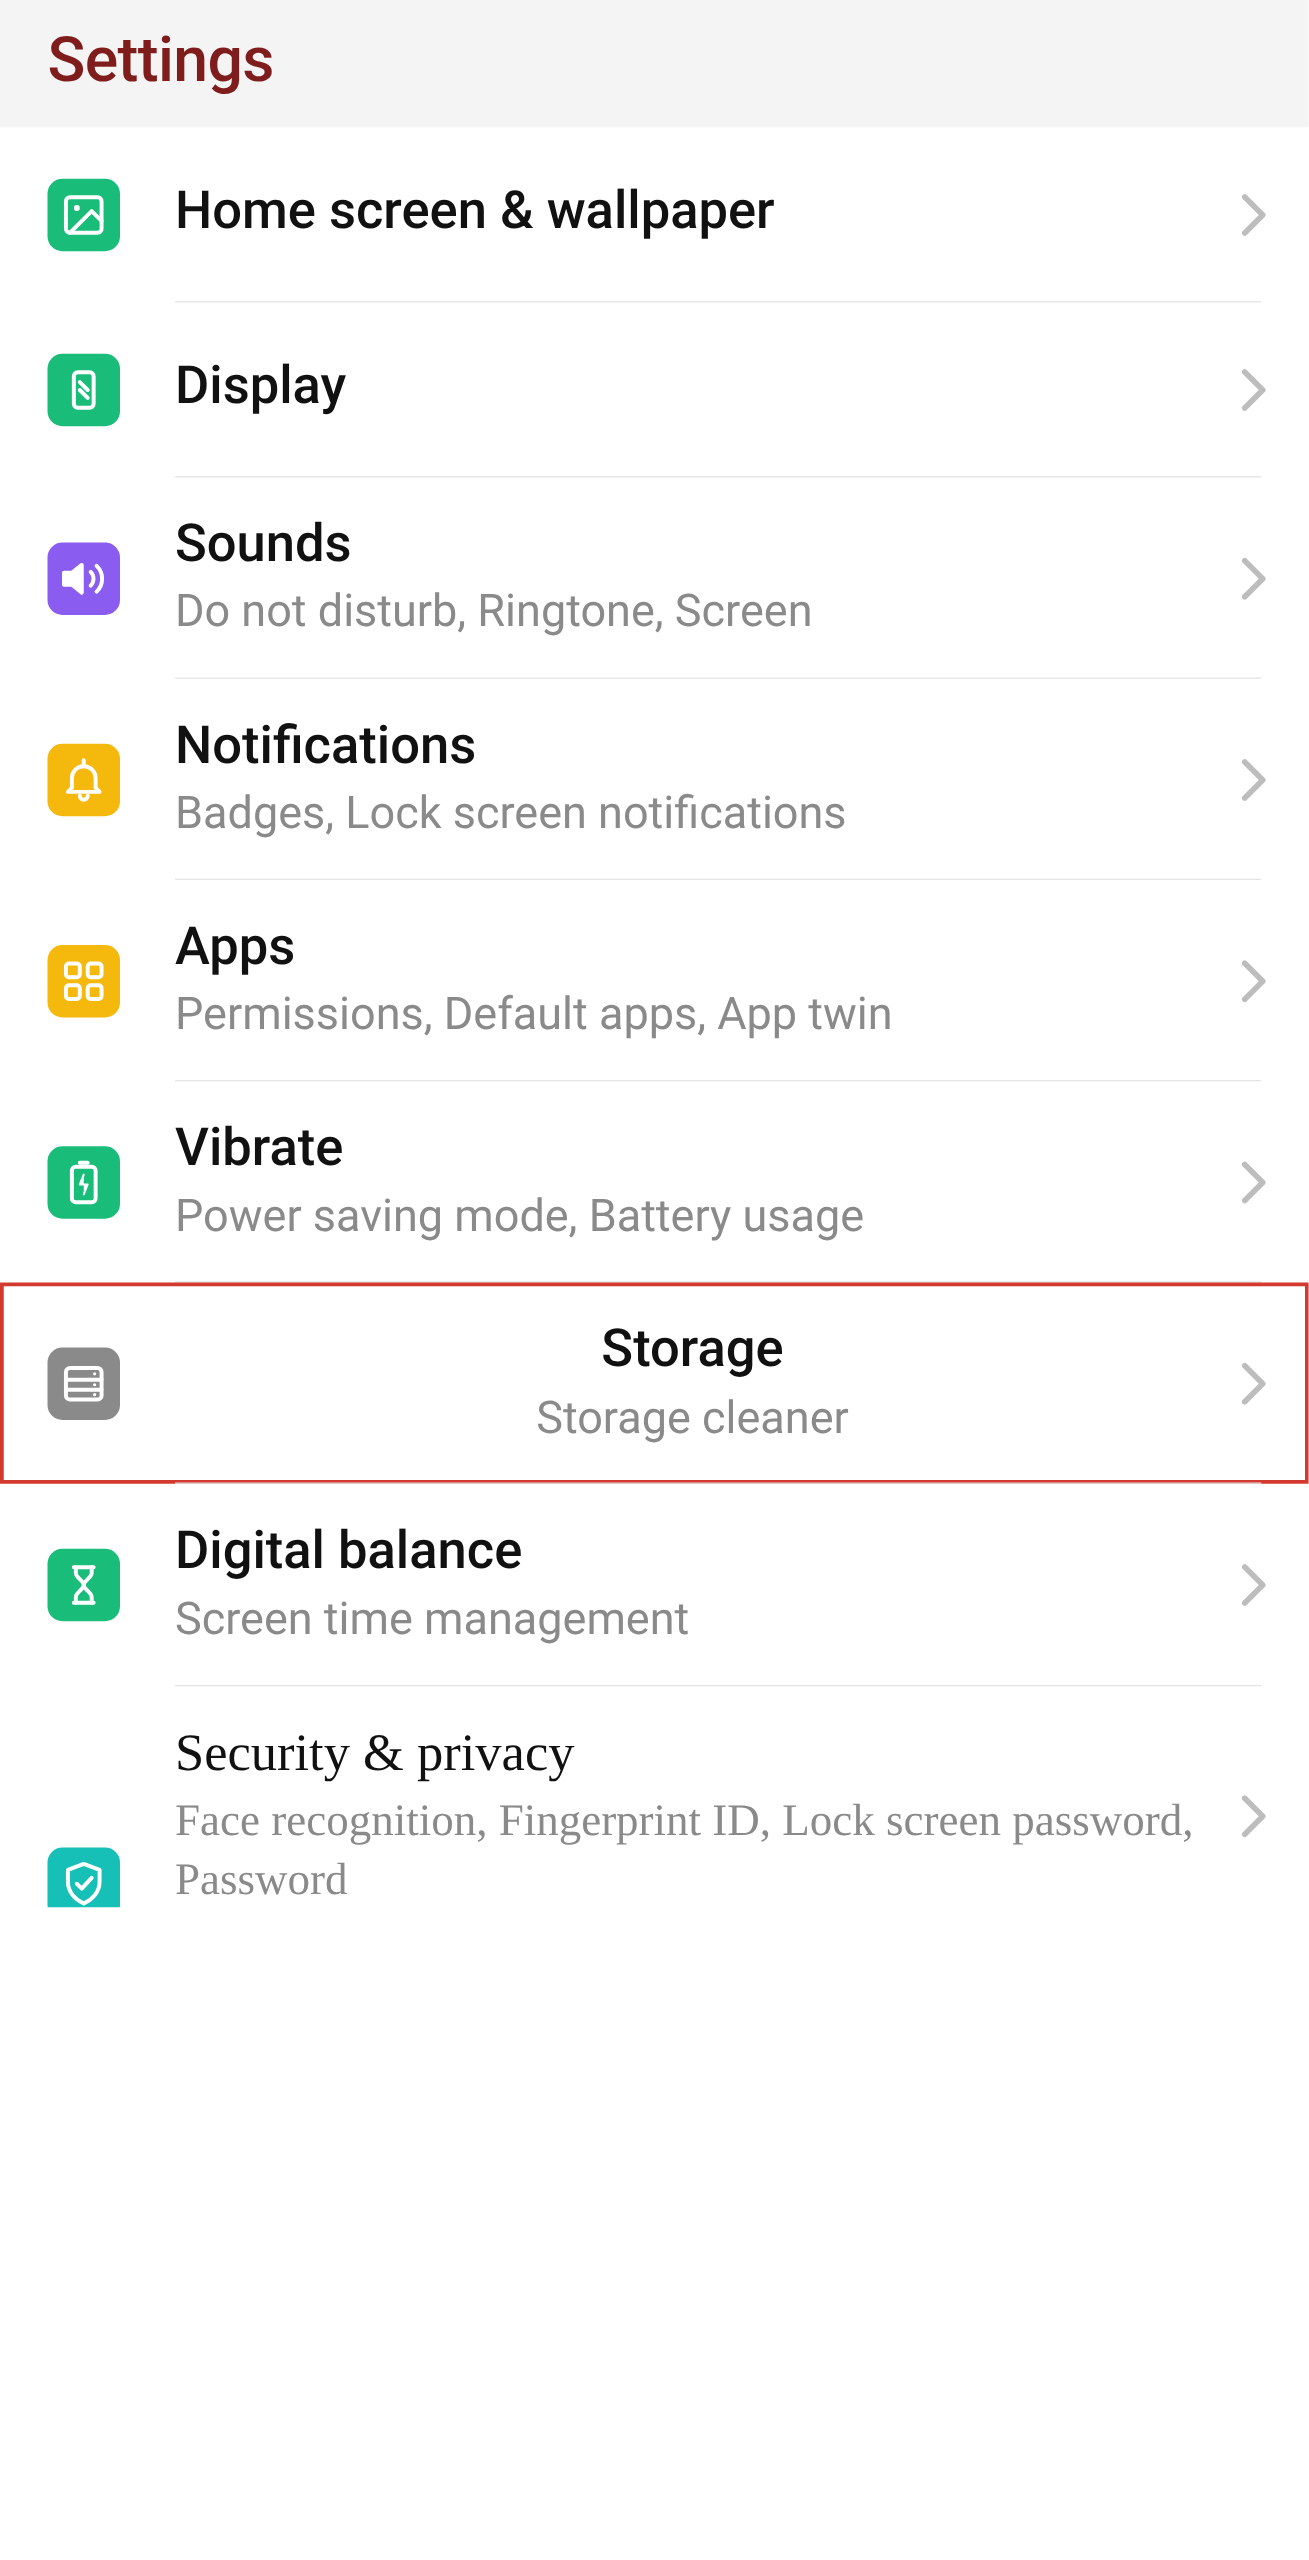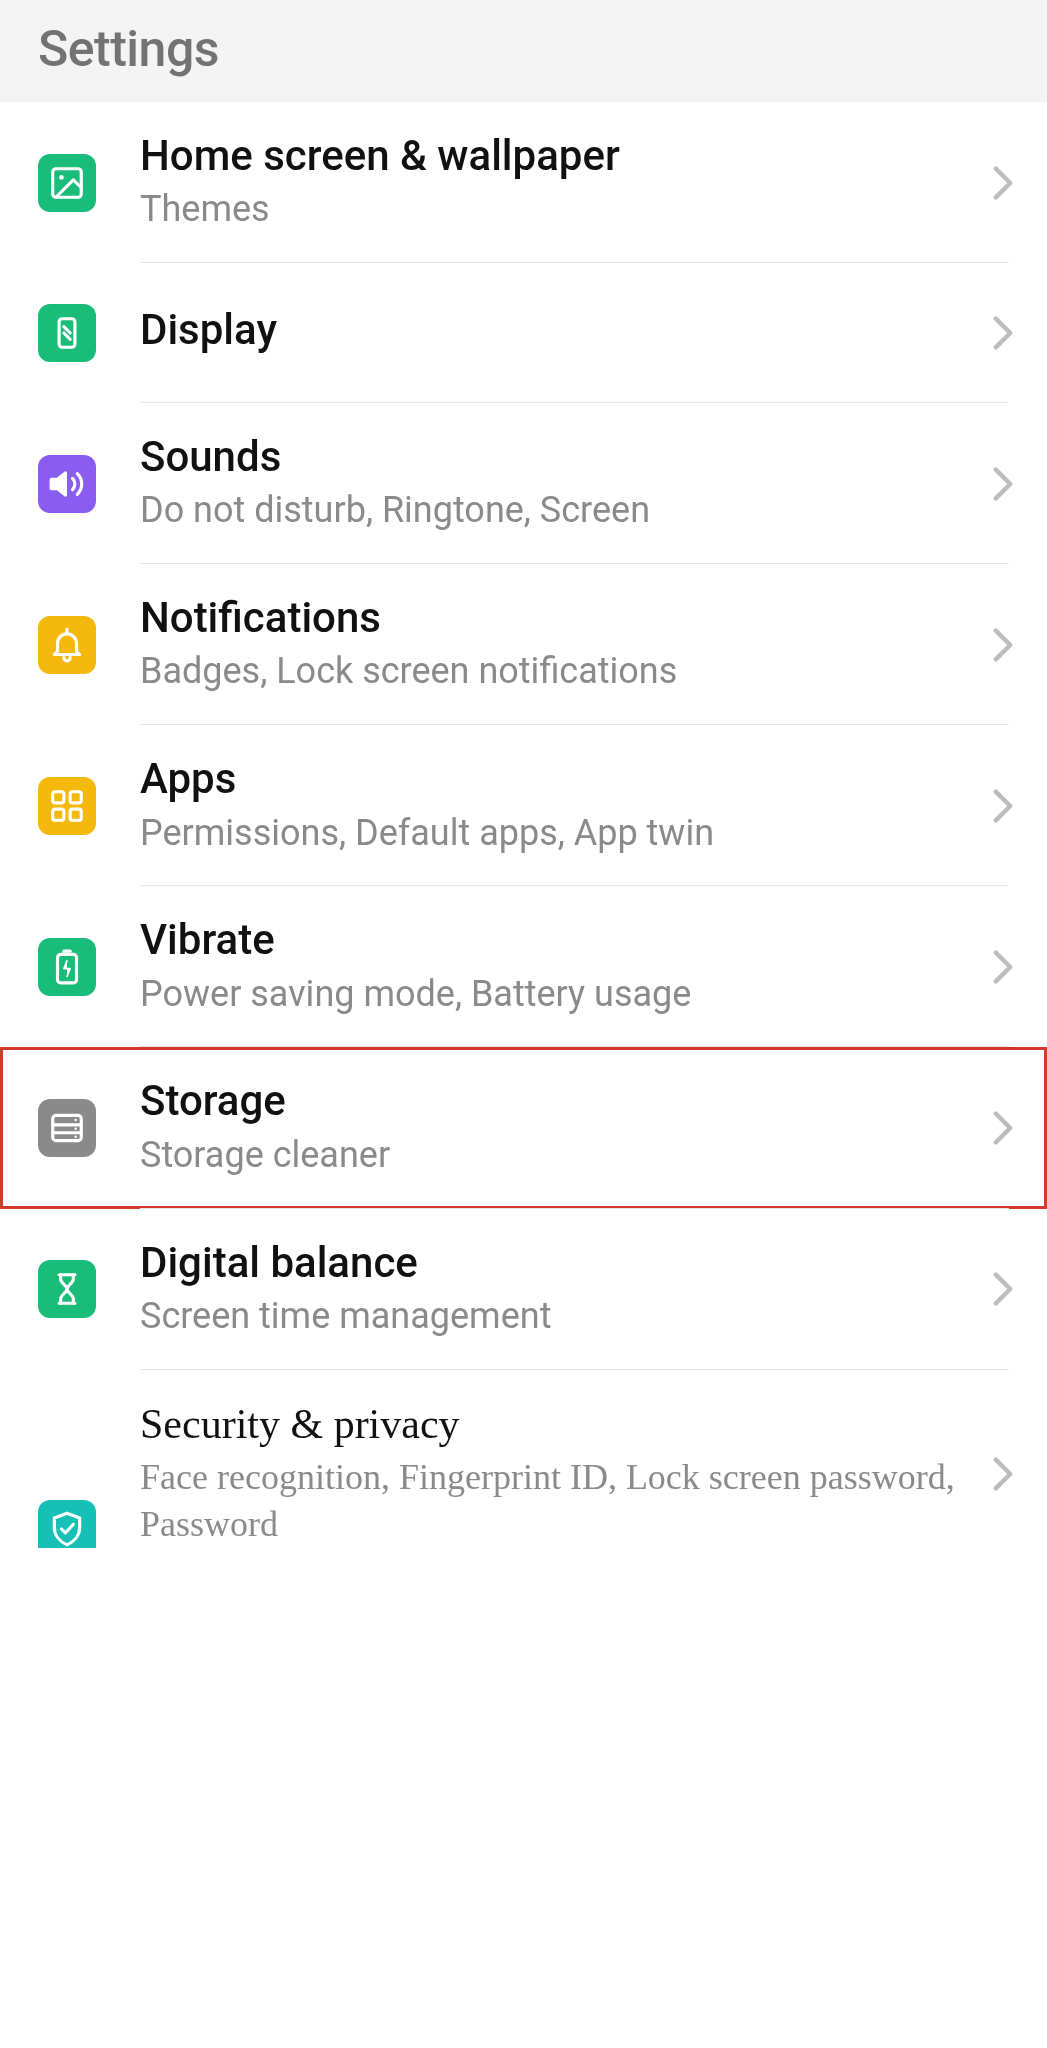--- a/index.html
+++ b/index.html
@@ -9,36 +9,37 @@
     background: #ffffff;
     color: #000;
   }
   .header {
     background: #f4f4f4;
     padding: 20px 38px 24px 38px;
   }
   .header-title {
     font-size: 50px;
     font-weight: 500;
-    color: #737373;
+    color: #7f1d1d;
     letter-spacing: -0.5px;
   }
   .list {
     background: #fff;
   }
   .item {
     display: flex;
     align-items: center;
     padding: 30px 29px 30px 38px;
     position: relative;
     min-height: 140px;
   }
   .item.highlight {
     outline: 3px solid #d33a2f;
     outline-offset: -3px;
+    text-align: center;
   }
   .item .divider {
     position: absolute;
     left: 140px;
     right: 38px;
     bottom: 0;
     height: 1px;
     background: #e4e4e4;
   }
   .icon-wrap {
@@ -97,21 +98,20 @@
   <div class="item">
     <div class="icon-wrap c-green">
       <svg viewBox="0 0 24 24" fill="none" stroke="#fff" stroke-width="2" stroke-linecap="round" stroke-linejoin="round">
         <rect x="3" y="3" width="18" height="18" rx="2"></rect>
         <circle cx="8.5" cy="8.5" r="1.5" fill="#fff" stroke="none"></circle>
         <path d="M21 15l-5-5L5 21"></path>
       </svg>
     </div>
     <div class="text-wrap">
       <div class="item-title">Home screen &amp; wallpaper</div>
-      <div class="item-sub">Themes</div>
     </div>
     <div class="chevron">
       <svg viewBox="0 0 12 20" fill="none" stroke="#bdbdbd" stroke-width="2.5" stroke-linecap="round" stroke-linejoin="round">
           <path d="M2 2l8 8-8 8"></path>
         </svg>
     </div>
     <div class="divider"></div>
   </div>
 
   <div class="item">

